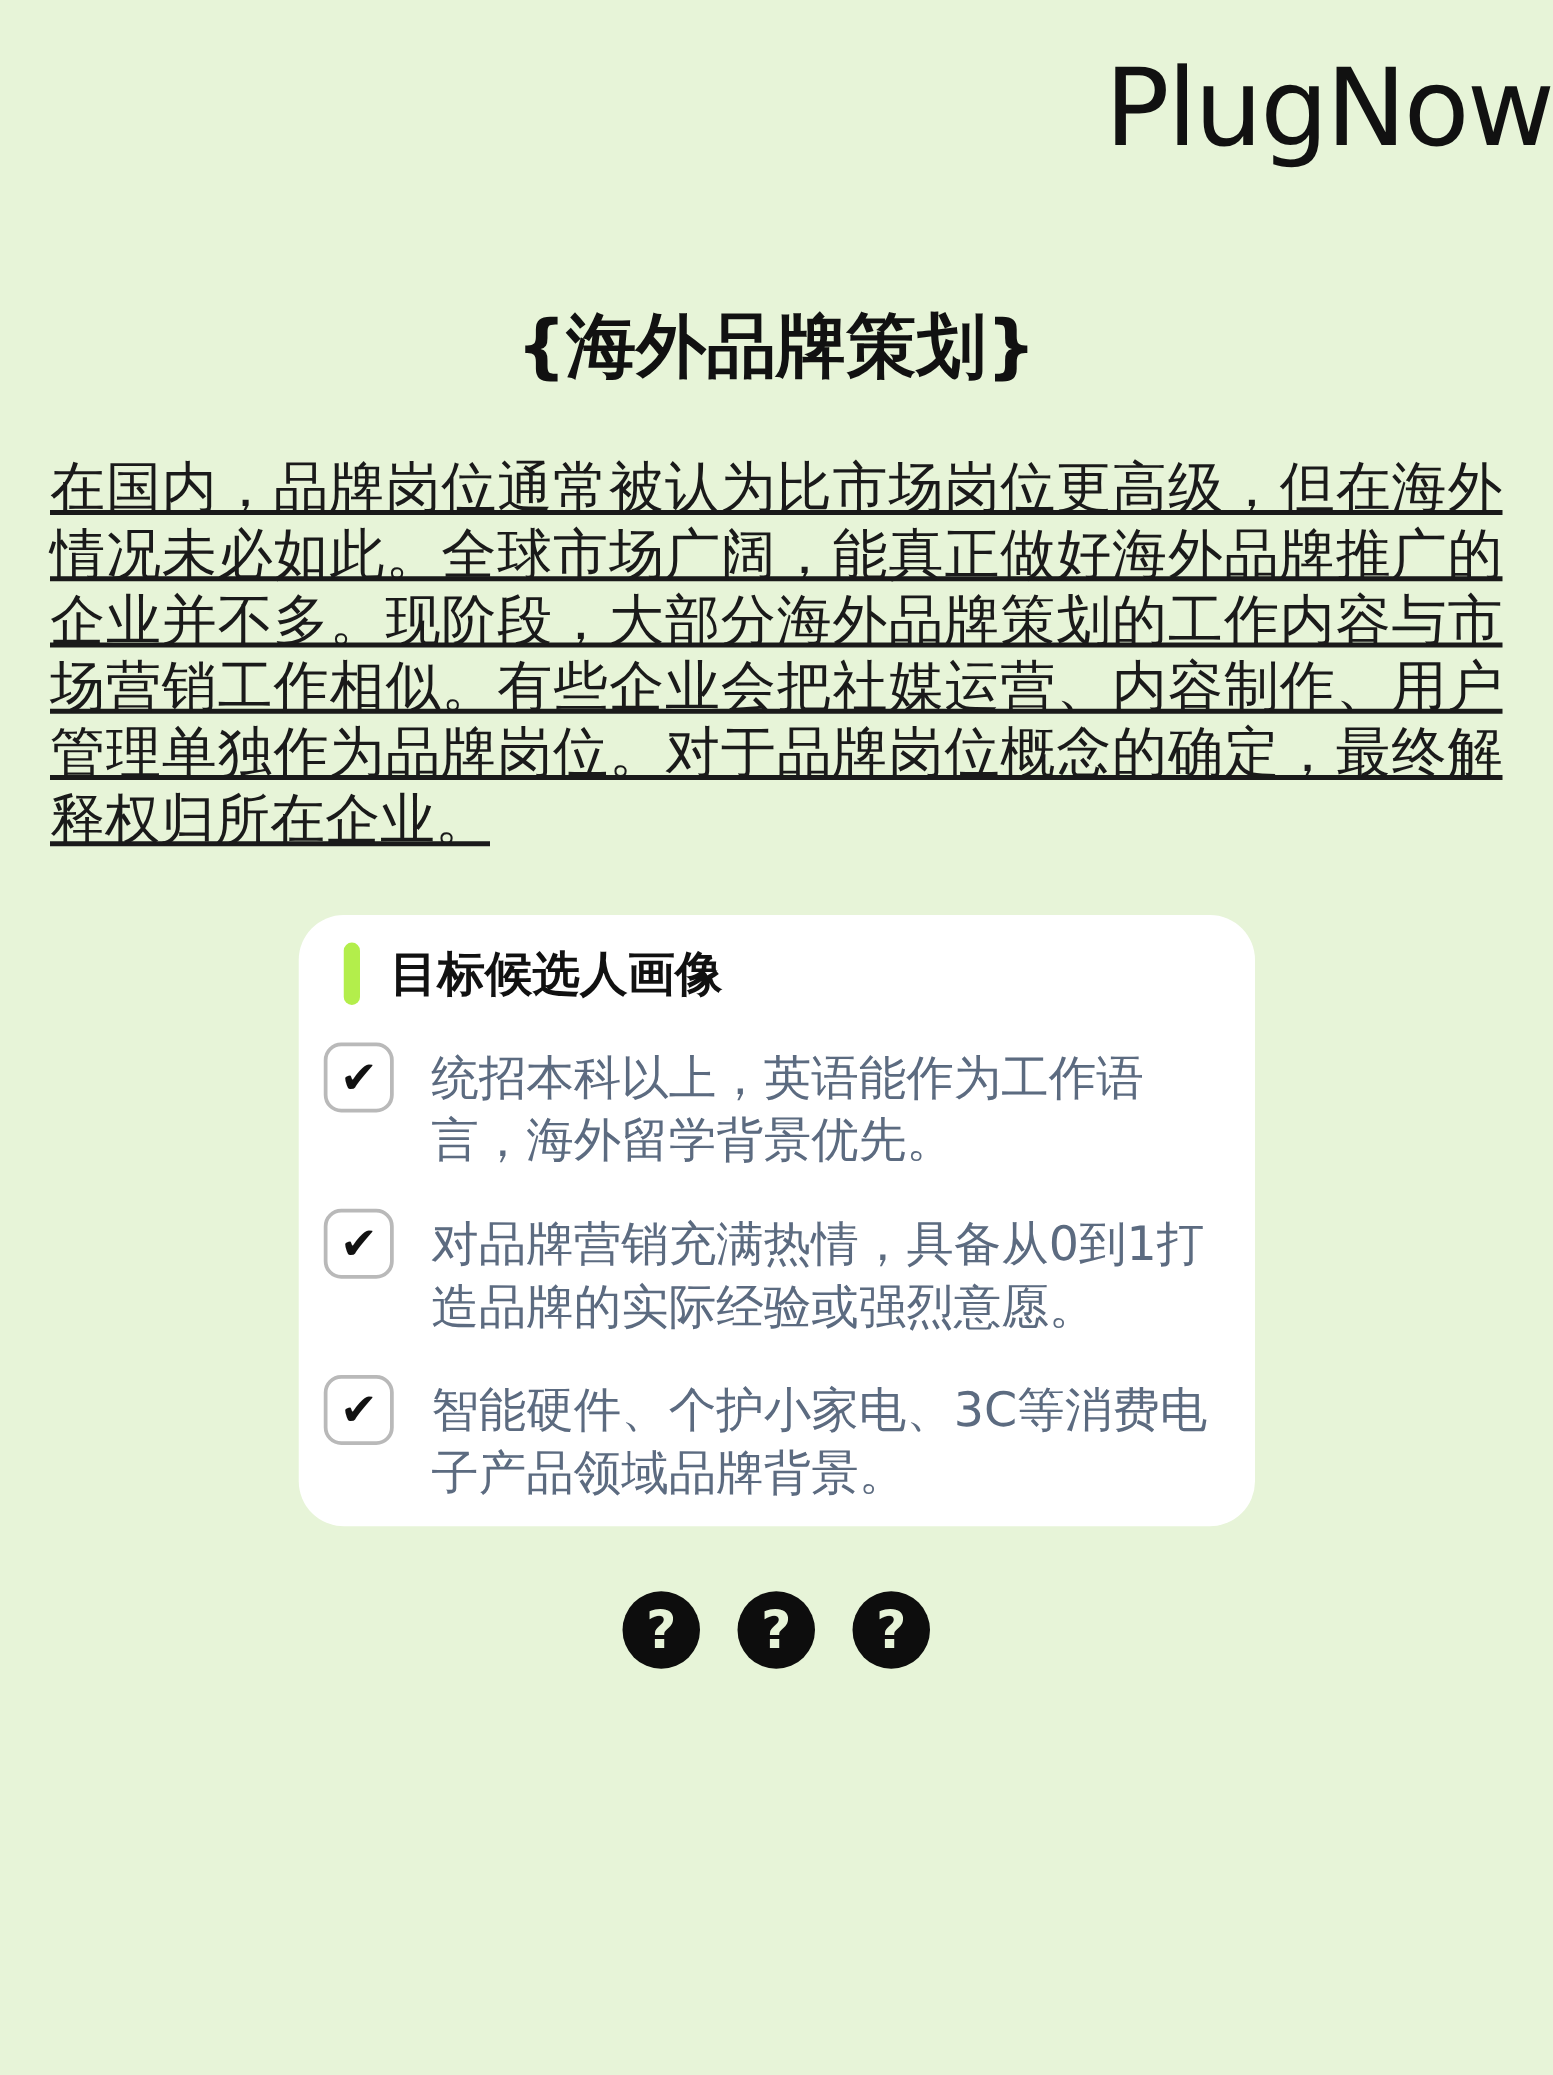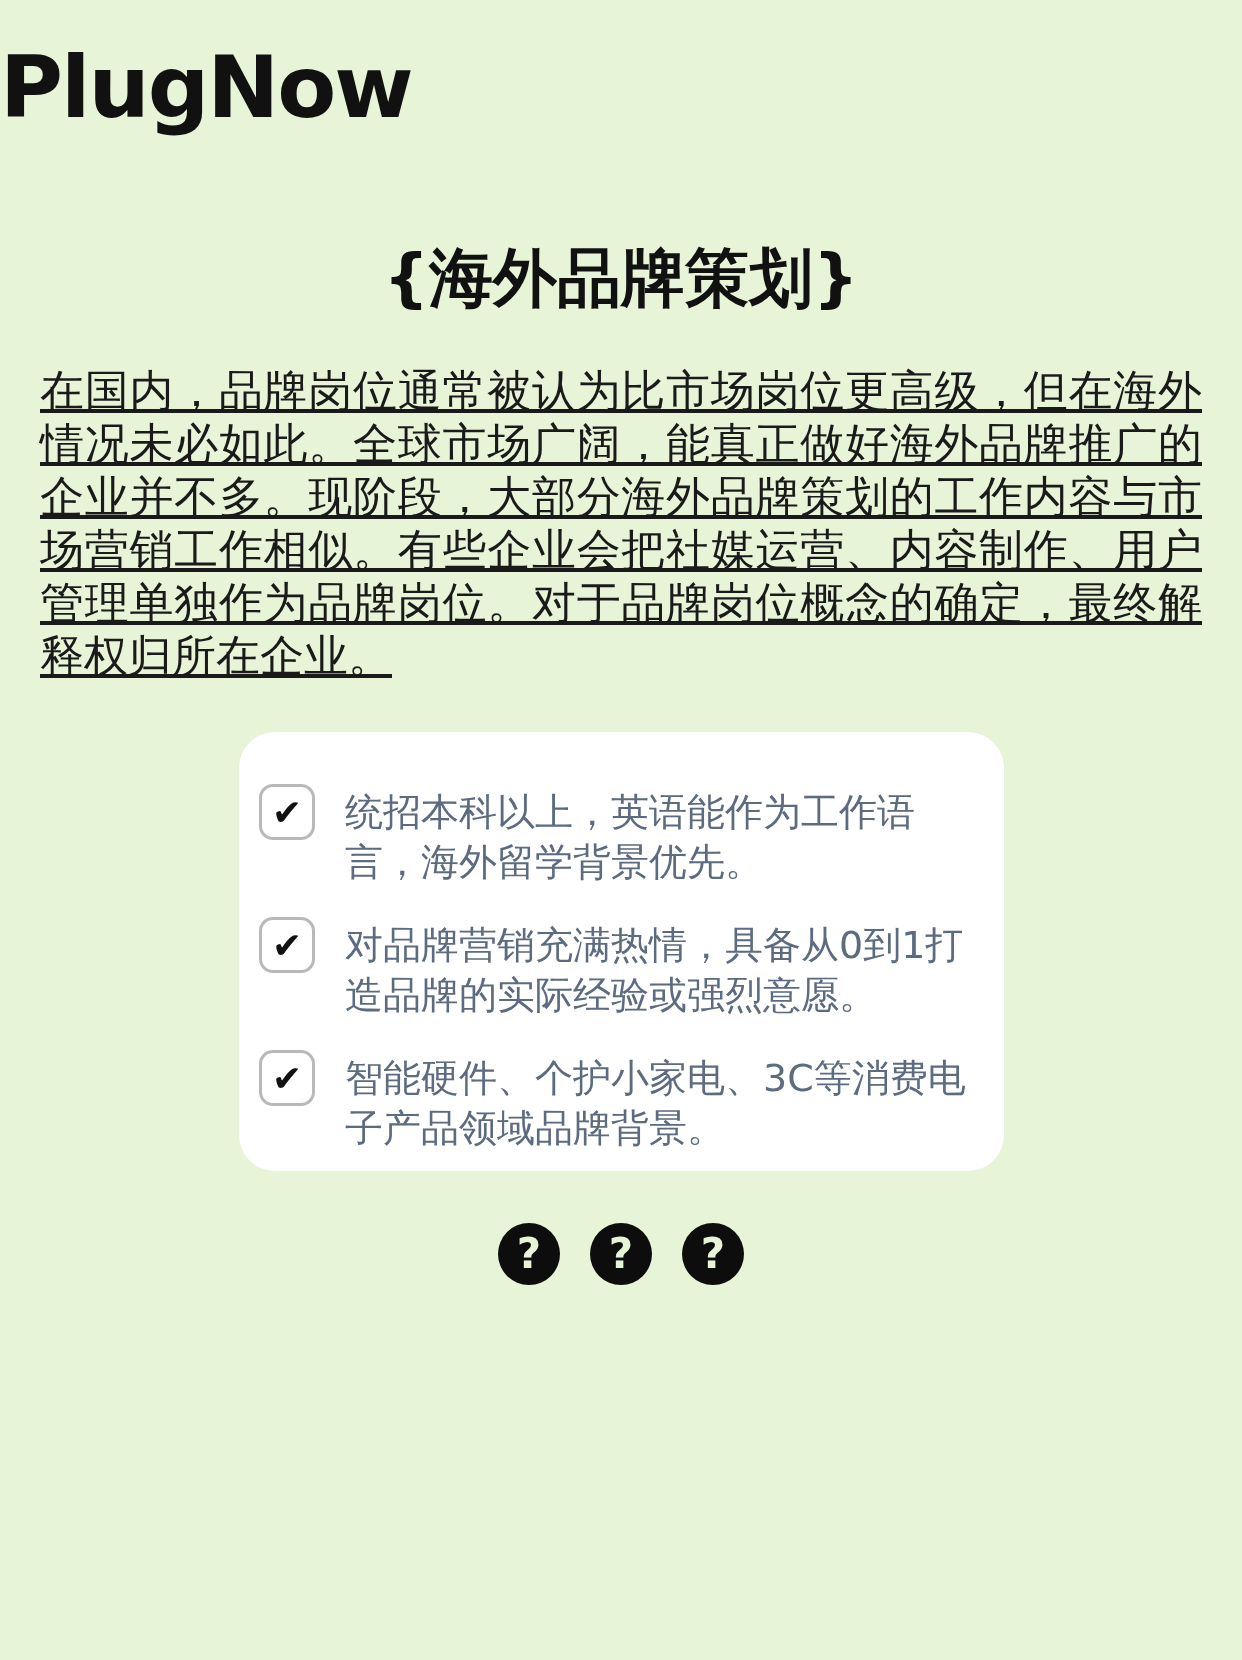--- a/index.html
+++ b/index.html
@@ -16,31 +16,31 @@
   html,body{width:1242px;}
   body{
     height:1660px;
     background:var(--bg);
     font-family:"DejaVu Sans","Liberation Sans",sans-serif;
     color:var(--body-text);
     overflow:hidden;
   }
   .logo{
     padding-top:44px;
-    text-align:left;
+    text-align:right;
     font-size:86px;
     line-height:86px;
-    font-weight:700;
+    font-weight:400;
     letter-spacing:-2px;
     color:var(--heading);
   }
   .title{
     margin-top:116px;
     text-align:center;
-    font-size:64px;
+    font-size:56px;
     line-height:64px;
     font-weight:900;
     color:var(--heading);
   }
   .para{
     margin:0 40px;
     font-size:44px;
     line-height:53px;
     text-align:justify;
     color:var(--body-text);
@@ -135,20 +135,24 @@
 <div class="page">
 
   <div class="logo">PlugNow</div>
 
   <h1 class="title">{海外品牌策划}</h1>
 
   <p class="para first">在国内，品牌岗位通常被认为比市场岗位更高级，但在海外情况未必如此。全球市场广阔，能真正做好海外品牌推广的企业并不多。现阶段，大部分海外品牌策划的工作内容与市场营销工作相似。有些企业会把社媒运营、内容制作、用户管理单独作为品牌岗位。对于品牌岗位概念的确定，最终解释权归所在企业。</p>
 
 
   <section class="card">
+    <div class="card-header">
+      <span class="accent-bar"></span>
+      <span class="card-title">目标候选人画像</span>
+    </div>
 
     <ul class="checklist">
 
       <li class="check-item">
         <span class="checkbox">✔</span>
         <span class="item-text">统招本科以上，英语能作为工作语言，海外留学背景优先。</span>
       </li>
 
       <li class="check-item">
         <span class="checkbox">✔</span>

